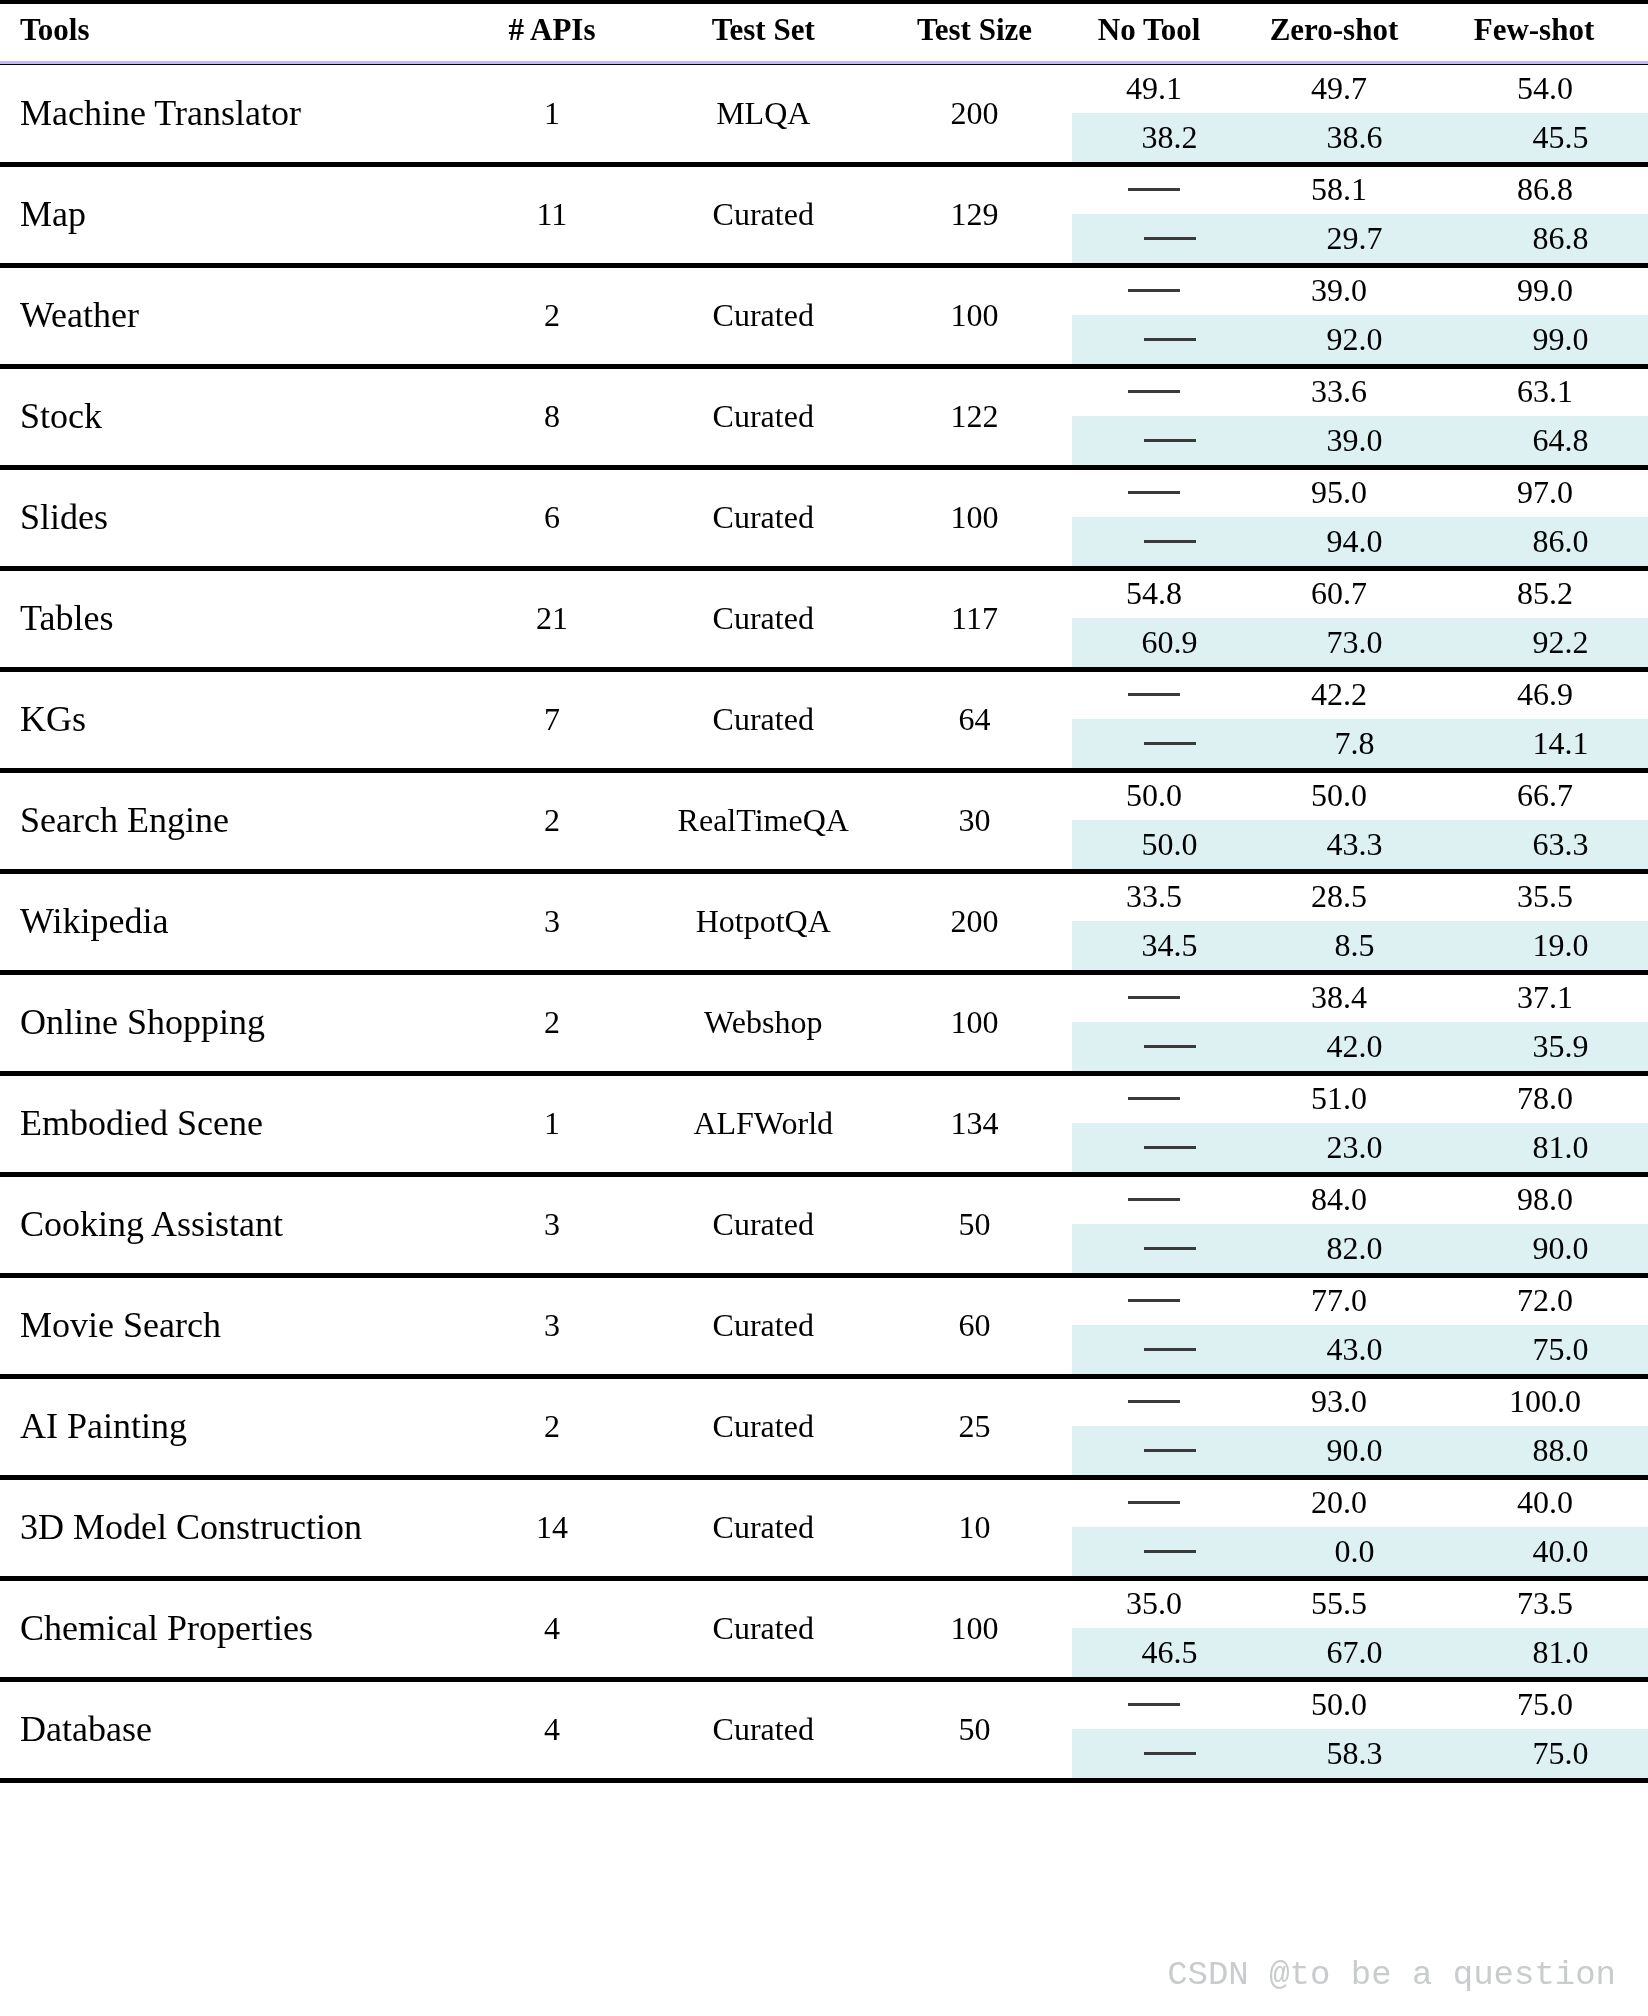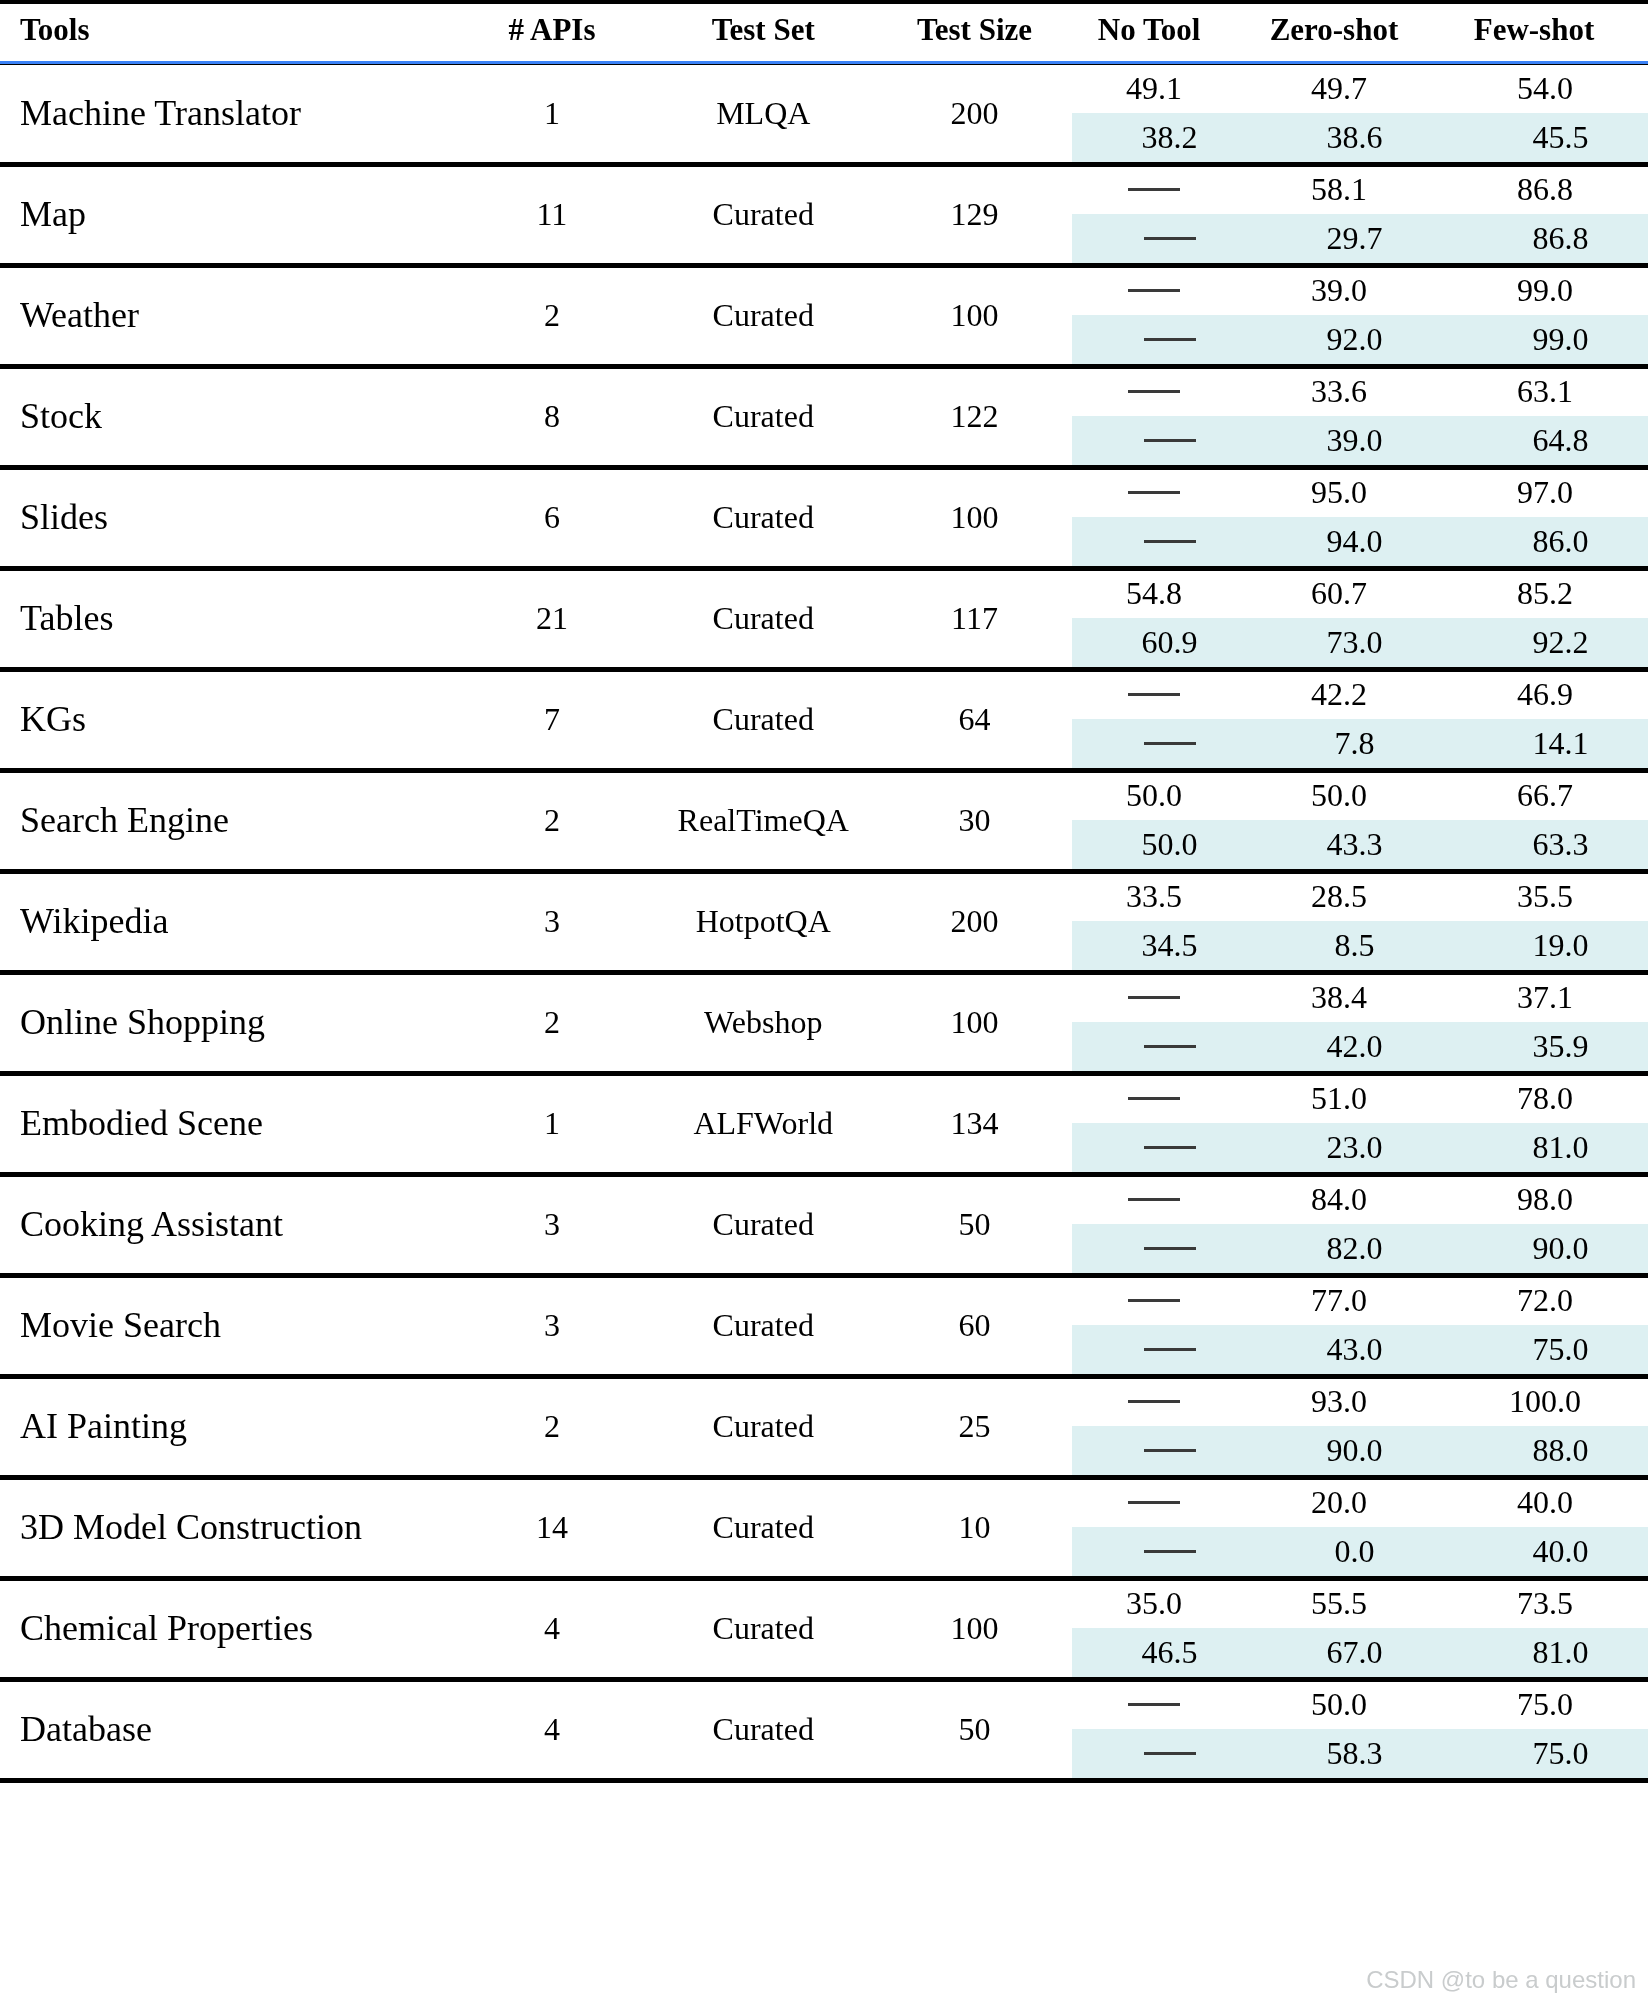--- a/index.html
+++ b/index.html
@@ -40,21 +40,21 @@
   th.th-tool { text-align: left; padding-left: 20px; }
   th.th-apis, th.th-set, th.th-size { text-align: center; }
   th.th-notool { text-align: center; padding-right: 10px;}
   th.th-zero { text-align: center; padding-right: 10px;}
   th.th-few  { text-align: center; padding-right: 22px;}
 
   .rule-top {
     border-top: 4px solid #000;
   }
   .rule-head {
-    border-bottom: 3px solid #3b82f6;
+    border-bottom: 3px solid #c4b5fd;
     box-shadow: 0 2px 0 0 #000;
     padding-left: 21px;
   }
   tbody tr.data-row > td {
     border-top: 3px solid #000;
     box-shadow: inset 0 2px 0 0 #000;
   }
   tbody tr.data-row:first-child > td {
     border-top: none;
     box-shadow: none;
@@ -104,25 +104,25 @@
     top: -3px;
   }
   tfoot td {
     border-top: 3px solid #000;
     box-shadow: inset 0 2px 0 0 #000;
     height: 6px;
     padding: 0;
   }
   #watermark {
     position: absolute;
-    right: 12px;
+    right: 32px;
     bottom: 22px;
-    font-size: 24px;
+    font-size: 34px;
     color: #c9cccd;
-    font-family: Liberation Sans, sans-serif;
+    font-family: Liberation Mono, monospace;
     white-space: nowrap;
     pointer-events: none;
   }
 </style>
 </head>
 <body>
 
 <table id="results-table">
   <colgroup>
     <col class="c-tool">

